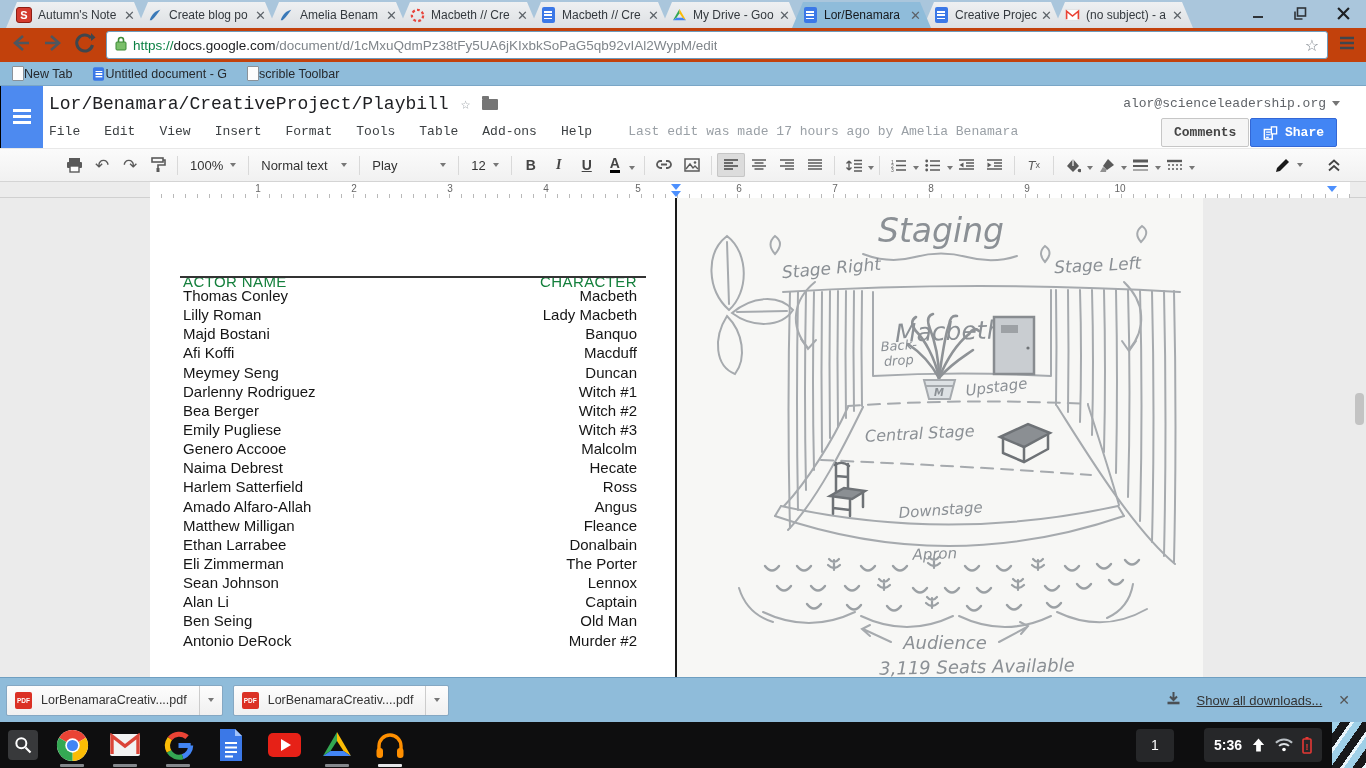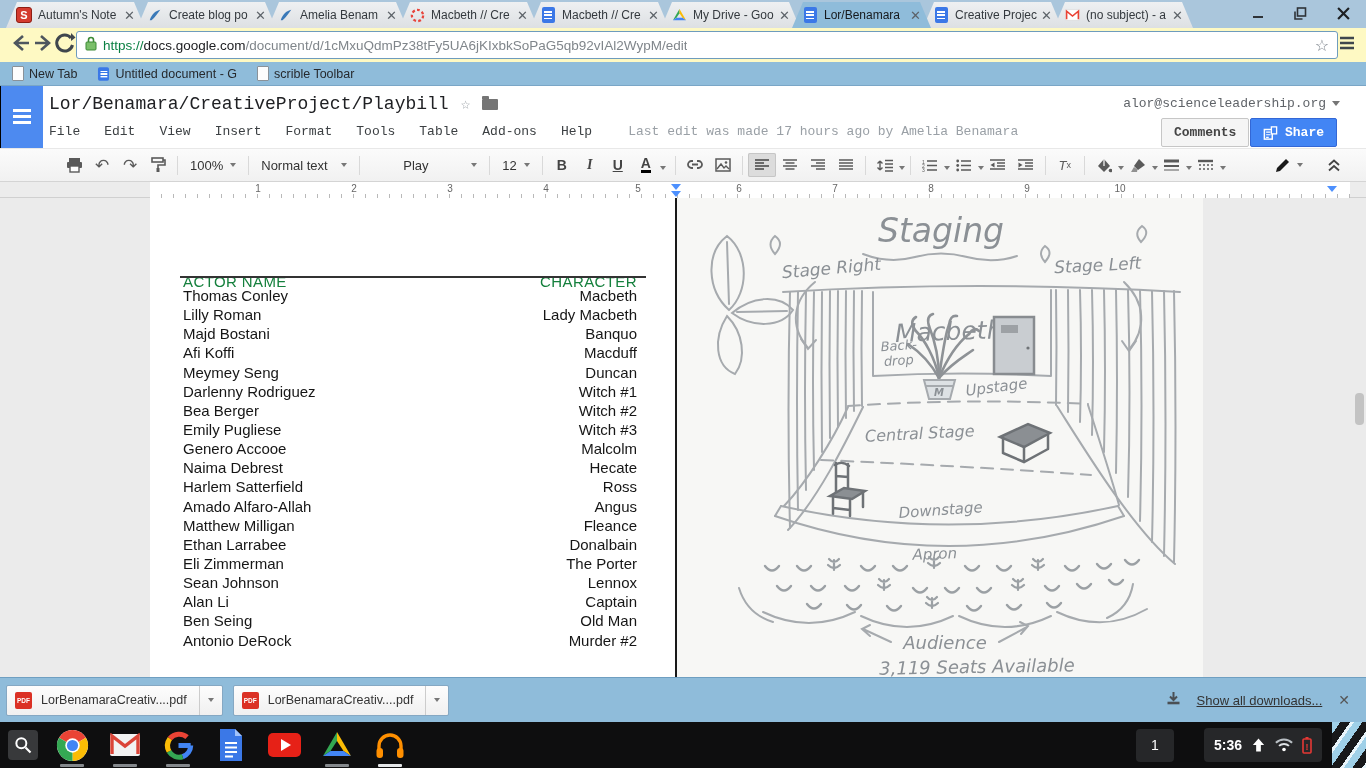--- a/index.html
+++ b/index.html
@@ -16,33 +16,33 @@
   .tab-title{flex:1;white-space:nowrap;overflow:hidden;margin:0 3px 0 6px;}
   .tab-close{font-size:13px;color:#5c6268;line-height:1;}
   .fav{width:16px;height:16px;flex:none;display:flex;align-items:center;justify-content:center;}
   .fav-schoology{background:#d43b2e;border:1px solid #8e1d12;border-radius:3px;color:#fff;
                  font-weight:bold;font-size:11px;width:14px;height:14px;line-height:14px;}
   .fav-docs{background:#3b78e7;border-radius:2px;width:13px;height:16px;position:relative;}
   .fav-docs:before{content:"";position:absolute;left:2.5px;top:4px;width:8px;height:8px;
      background:repeating-linear-gradient(#fff 0 1.5px,transparent 1.5px 3.4px);}
   .win-controls{margin-left:auto;display:flex;align-items:center;gap:30px;padding:0 16px 4px 16px;color:#2f3338;}
   
-  .navbar{position:absolute;top:28px;left:0;right:0;height:34px;background:#fef9c3;
-          display:flex;align-items:center;padding:0 10px;box-sizing:border-box;}
+  .navbar{position:absolute;top:28px;left:0;right:0;height:34px;background:#c2410c;
+          display:flex;align-items:center;padding:0 10px;gap:10px;box-sizing:border-box;}
   .urlbar{flex:1;height:26px;background:#fff;border:1px solid #6e9cbd;border-radius:3px;
           display:flex;align-items:center;padding:0 8px;font-size:13.5px;white-space:nowrap;overflow:hidden;}
   .u-scheme{color:#0b8043;margin-left:6px;}
   .u-domain{color:#202124;}
   .u-path{color:#80868b;overflow:hidden;text-overflow:ellipsis;}
   .u-star{margin-left:auto;color:#7b828a;font-size:16px;}
   
   .bookmarks{position:absolute;top:62px;left:0;right:0;height:24px;background:#8fbcda;
              border-bottom:1px solid #7aa6c6;display:flex;align-items:center;gap:20px;
              padding:0 12px;font-size:12.5px;color:#26292d;box-sizing:border-box;}
-  .bm{display:flex;align-items:center;gap:5px;}
+  .bm{display:flex;align-items:center;}
   .page-ico{width:10px;height:13px;background:#fdfdfd;border:1px solid #8a9299;border-radius:1px;}
   
   .docs-header{position:absolute;top:86px;left:1px;right:0;height:62px;background:#fff;font-family:Liberation Mono, monospace;}
   .docs-logo{position:absolute;left:0;top:0;width:42px;height:62px;background:#4d8af0;
              display:flex;align-items:center;justify-content:center;}
   .docs-logo i{display:block;width:18px;height:16px;
      background:repeating-linear-gradient(#fff 0 2.5px,transparent 2.5px 6px);}
   .title-row{position:absolute;left:48px;top:8px;display:flex;align-items:center;gap:12px;}
   .doc-title{font-size:18px;color:#202124;}
   .hstar{color:#9aa0a6;font-size:16px;}
@@ -310,21 +310,21 @@
   <span class="tb-dd">
       <span>100%</span>
       <span class="dcaret"></span>
     </span>
   <span class="tb-sep"></span>
   <span class="tb-dd" style="width:86px;justify-content:space-between;">
       <span>Normal text</span>
       <span class="dcaret"></span>
     </span>
   <span class="tb-sep"></span>
-  <span class="tb-dd" style="width:74px;justify-content:space-between;margin-left:31px;">
+  <span class="tb-dd" style="width:74px;justify-content:space-between;">
       <span>Play</span>
       <span class="dcaret"></span>
     </span>
   <span class="tb-sep"></span>
   <span class="tb-dd">
       <span>12</span>
       <span class="dcaret"></span>
     </span>
   <span class="tb-sep"></span>
   <span class="tb">

